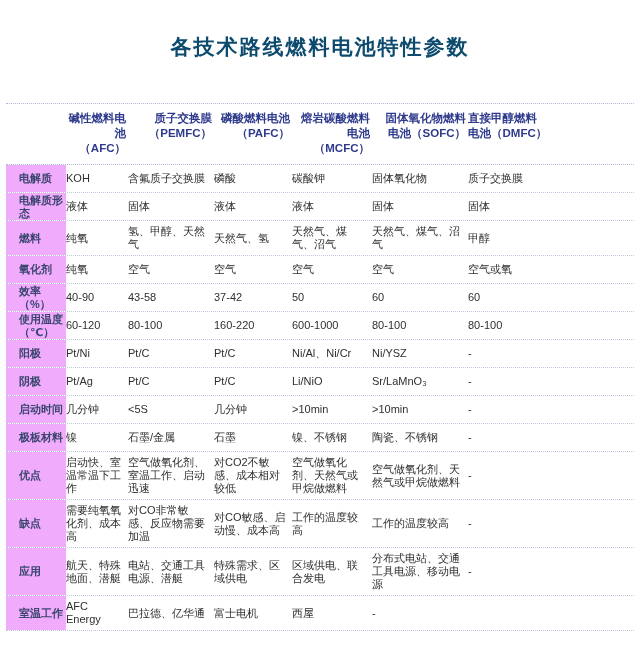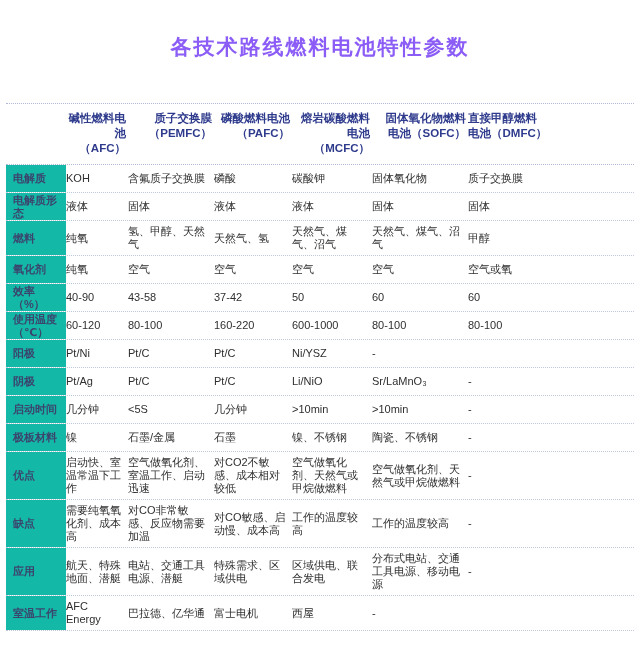--- a/index.html
+++ b/index.html
@@ -5,21 +5,21 @@
   html,body{margin:0;padding:0;}
   body{
     width:640px;height:656px;overflow:hidden;background:#ffffff;
     font-family:"Liberation Sans","DejaVu Sans",sans-serif;
     -webkit-font-smoothing:antialiased;
   }
   .page{padding:0 6px;}
   .title{
     margin:33px 0 8px 0;text-align:center;
     font-size:21px;line-height:28px;font-weight:900;
-    letter-spacing:2px;color:#8b5cf6;
+    letter-spacing:2px;color:#0c4a6e;
   }
   .table{margin-top:42px;}
   .grid{
     display:grid;
     grid-template-columns:60px 62px 86px 78px 80px 96px 1fr;
   }
   .thead{
     border-top:1px dotted #b3b8d6;
     border-bottom:1px dotted #b3b8d6;
     padding:7px 0 8px 0;
@@ -28,22 +28,22 @@
   .th{text-align:right;padding:0 2px;}
   .th:last-child{text-align:left;padding-left:0;}
   .row{
     border-bottom:1px dotted #c3c7de;
     align-items:center;
     min-height:27px;
     font-size:11px;line-height:13px;color:#2f2f2f;
   }
   .row-label{
     align-self:stretch;display:flex;align-items:center;
-    background:#14b8a6;color:#3b466f;font-weight:bold;
-    padding-left:7px;font-size:11px;
+    background:#f0abfc;color:#3b466f;font-weight:bold;
+    padding-left:13px;font-size:11px;
   }
   .cell{padding:4px 6px 4px 0;}
 </style>
 </head>
 <body>
 
 <div class="page">
 
   <h1 class="title">各技术路线燃料电池特性参数</h1>
 
@@ -128,20 +128,21 @@
           <div class="cell">160-220</div>
           <div class="cell">600-1000</div>
           <div class="cell">80-100</div>
           <div class="cell">80-100</div>
         </div>
         <div class="grid row">
           <div class="row-label">阳极</div>
           <div class="cell">Pt/Ni</div>
           <div class="cell">Pt/C</div>
           <div class="cell">Pt/C</div>
+          <div class="cell">Ni/Al、Ni/Cr</div>
           <div class="cell">Ni/YSZ</div>
           <div class="cell">-</div>
         </div>
         <div class="grid row">
           <div class="row-label">阴极</div>
           <div class="cell">Pt/Ag</div>
           <div class="cell">Pt/C</div>
           <div class="cell">Pt/C</div>
           <div class="cell">Li/NiO</div>
           <div class="cell">Sr/LaMnO₃</div>

